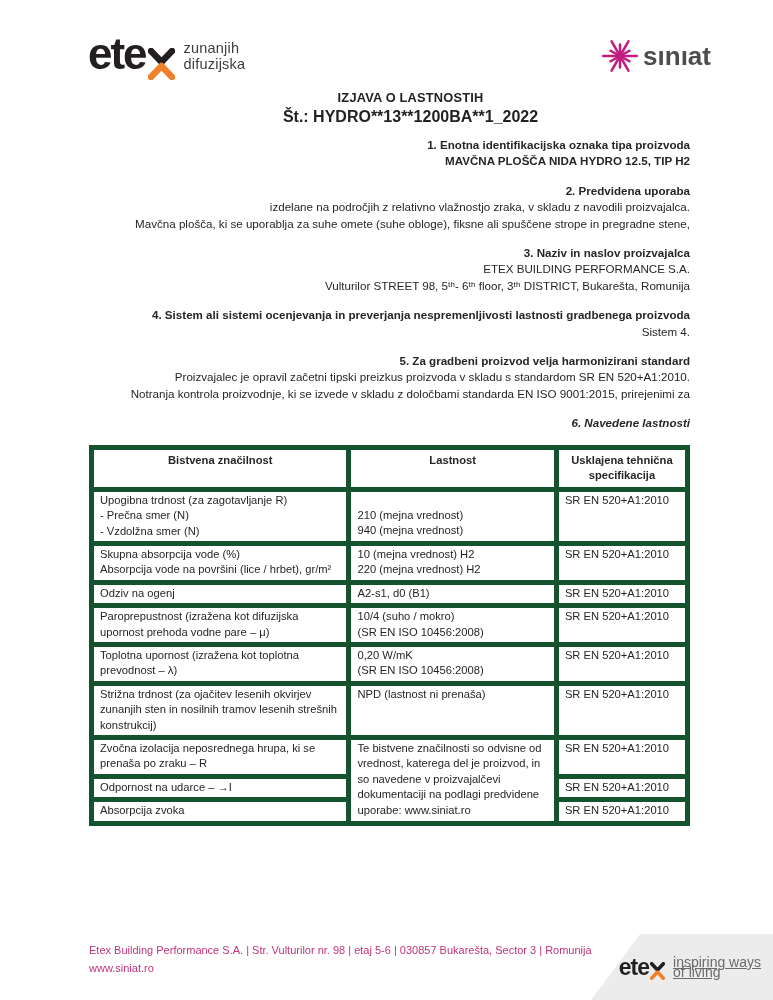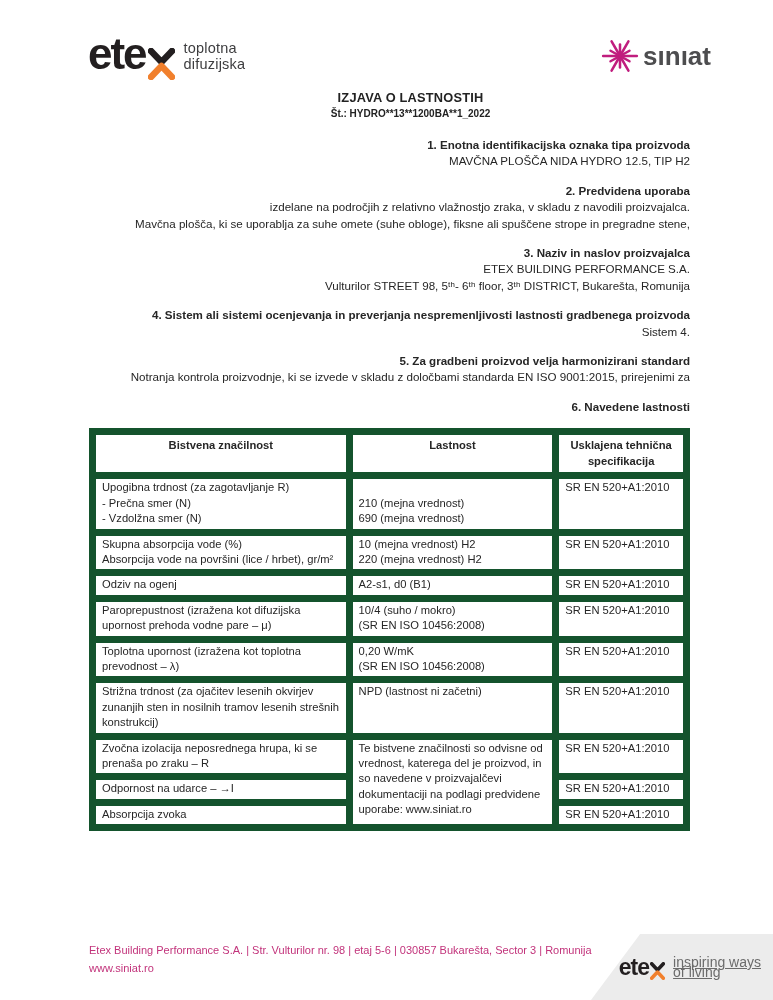--- a/index.html
+++ b/index.html
@@ -16,32 +16,32 @@
   .etex-word{display:flex;align-items:flex-end;font-weight:bold;font-size:44px;line-height:40px;letter-spacing:-2px;color:#231f20;}
   .etex-x{margin-left:2px;margin-bottom:-6px;}
   .etex-tagline{font-size:14.5px;line-height:15.5px;color:#3d3d3f;margin-left:9px;margin-top:7px;letter-spacing:0.2px;}
   .siniat-logo{display:flex;align-items:center;margin-top:2px;}
   .siniat-word{font-size:26px;font-weight:600;color:#4d4d4f;letter-spacing:0px;line-height:34px;}
   .siniat-star{margin-right:3px;}
 
   
   .titleblock{position:absolute;top:90px;left:0;right:0;text-align:center;padding-left:48px;}
   .doc-title{font-weight:bold;font-size:12.8px;letter-spacing:0.2px;}
-  .doc-number{font-weight:bold;font-size:10px;margin-top:3px;}
+  .doc-number{font-weight:bold;font-size:16px;margin-top:3px;}
 
   
   .content{position:absolute;top:137px;left:89px;width:601px;font-size:11.6px;line-height:16.4px;color:#262626;}
   .section{margin-bottom:13px;text-align:right;}
   .h{font-weight:bold;}
-  .bold{font-weight:normal;margin-left:32px;}
+  .bold{font-weight:bold;margin-left:32px;}
 
   
   table{width:100%;border-collapse:collapse;table-layout:fixed;margin-top:6px;}
   col.c1{width:43.2%;} col.c2{width:34.8%;} col.c3{width:22%;}
-  th,td{border:7px solid #14532d;vertical-align:top;padding:1px 6px 2px 6px;font-size:11.2px;line-height:15.4px;}
+  th,td{border:5px solid #14532d;vertical-align:top;padding:1px 6px 2px 6px;font-size:11.2px;line-height:15.4px;}
   th{font-weight:bold;text-align:center;height:32px;padding-top:3px;}
   .tline{min-height:15.4px;}
 
   
   .footer-text{position:absolute;left:89px;top:941px;color:#c2337b;font-size:11px;line-height:18px;}
   .footer-badge{
     position:absolute;right:0;bottom:0;width:182px;height:66px;background:#ececec;
     clip-path:polygon(27% 0,100% 0,100% 100%,0 100%);
     display:flex;align-items:center;justify-content:flex-end;gap:8px;
     padding-right:12px;box-sizing:border-box;
@@ -58,21 +58,21 @@
   <div class="header">
     <div class="etex-logo">
       <div class="etex-word">
         <span>ete</span>
         <svg class="etex-x" width="27" height="32" viewBox="0 0 27 32">
           <path d="M3 3 L13.5 14 L24 3" fill="none" stroke="#231f20" stroke-width="6.5" stroke-linecap="round" stroke-linejoin="round"></path>
           <path d="M3 29 L13.5 18 L24 29" fill="none" stroke="#f1802d" stroke-width="6.5" stroke-linecap="round" stroke-linejoin="round"></path>
         </svg>
       </div>
       <div class="etex-tagline">
-        <div>toplotna</div>
+        <div>zunanjih</div>
         <div>difuzijska</div>
       </div>
     </div>
     <div class="siniat-logo">
       <svg class="siniat-star" width="40" height="40" viewBox="0 0 38 38" stroke="#c01d7e" stroke-width="2.4" stroke-linecap="round">
         <line x1="19" y1="19" x2="35" y2="19"></line>
         <line x1="19" y1="19" x2="28" y2="24"></line>
         <line x1="19" y1="19" x2="27" y2="33"></line>
         <line x1="19" y1="19" x2="19" y2="30"></line>
         <line x1="19" y1="19" x2="11" y2="33"></line>
@@ -112,24 +112,25 @@
       <div>Vulturilor STREET 98, 5ᵗʰ- 6ᵗʰ floor, 3ᵗʰ DISTRICT, Bukarešta, Romunija</div>
     </div>
 
     <div class="section">
       <div class="h">4. Sistem ali sistemi ocenjevanja in preverjanja nespremenljivosti lastnosti gradbenega proizvoda</div>
       <div>Sistem 4.</div>
     </div>
 
     <div class="section">
       <div class="h">5. Za gradbeni proizvod velja harmonizirani standard</div>
+      <div>Proizvajalec je opravil začetni tipski preizkus proizvoda v skladu s standardom SR EN 520+A1:2010.</div>
       <div>Notranja kontrola proizvodnje, ki se izvede v skladu z določbami standarda EN ISO 9001:2015, prirejenimi za</div>
     </div>
 
-    <div class="section" style="">
+    <div class="section" style="font-style:italic;">
       <div class="h">6. Navedene lastnosti</div>
     </div>
 
     <table>
       <colgroup>
           <col class="c1">
           <col class="c2">
           <col class="c3">
         </colgroup>
       <thead>
@@ -142,21 +143,21 @@
       <tbody>
         <tr>
           <td>
             <div class="tline">Upogibna trdnost (za zagotavljanje R)</div>
             <div class="tline">- Prečna smer (N)</div>
             <div class="tline">- Vzdolžna smer (N)</div>
           </td>
           <td>
             <div class="tline"></div>
             <div class="tline">210 (mejna vrednost)</div>
-            <div class="tline">690 (mejna vrednost)</div>
+            <div class="tline">940 (mejna vrednost)</div>
           </td>
           <td>SR EN 520+A1:2010</td>
         </tr>
         <tr>
           <td>
             <div class="tline">Skupna absorpcija vode (%)</div>
             <div class="tline">Absorpcija vode na površini (lice / hrbet), gr/m²</div>
           </td>
           <td>
             <div class="tline">10 (mejna vrednost) H2</div>
@@ -180,21 +181,21 @@
         <tr>
           <td>Toplotna upornost (izražena kot toplotna prevodnost – λ)</td>
           <td>
             <div class="tline">0,20 W/mK</div>
             <div class="tline">(SR EN ISO 10456:2008)</div>
           </td>
           <td>SR EN 520+A1:2010</td>
         </tr>
         <tr>
           <td>Strižna trdnost (za ojačitev lesenih okvirjev zunanjih sten in nosilnih tramov lesenih strešnih konstrukcij)</td>
-          <td>NPD (lastnost ni začetni)</td>
+          <td>NPD (lastnost ni prenaša)</td>
           <td>SR EN 520+A1:2010</td>
         </tr>
         <tr>
           <td>Zvočna izolacija neposrednega hrupa, ki se prenaša po zraku – R</td>
           <td rowspan="3">
             <div class="tline">Te bistvene značilnosti so odvisne od</div>
             <div class="tline">vrednost, katerega del je proizvod, in</div>
             <div class="tline">so navedene v proizvajalčevi</div>
             <div class="tline">dokumentaciji na podlagi predvidene</div>
             <div class="tline">uporabe: www.siniat.ro</div>

